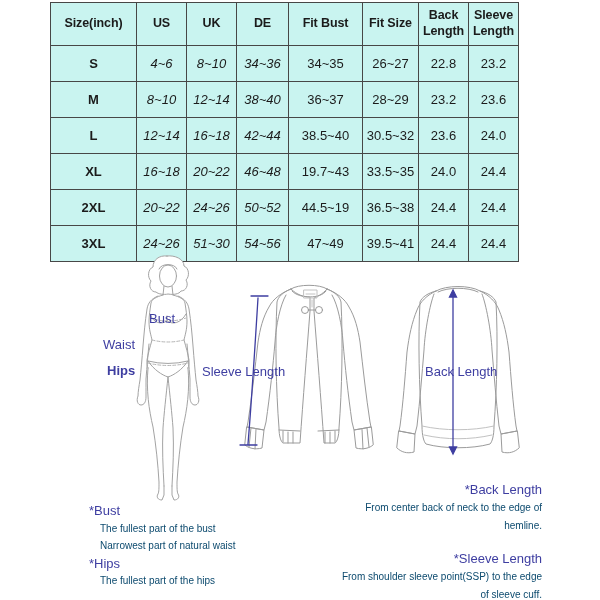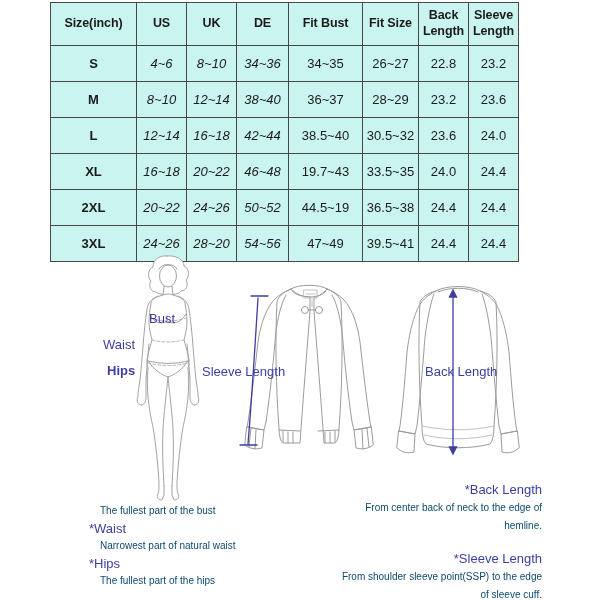--- a/index.html
+++ b/index.html
@@ -105,21 +105,21 @@
           <td class="c-intl">24~26</td>
           <td class="c-intl">50~52</td>
           <td class="">44.5~19</td>
           <td class="">36.5~38</td>
           <td class="">24.4</td>
           <td class="">24.4</td>
         </tr>
         <tr>
           <td class="c-size">3XL</td>
           <td class="c-intl">24~26</td>
-          <td class="c-intl">28~20</td>
+          <td class="c-intl">51~30</td>
           <td class="c-intl">54~56</td>
           <td class="">47~49</td>
           <td class="">39.5~41</td>
           <td class="">24.4</td>
           <td class="">24.4</td>
         </tr>
       </tbody>
   </table>
 
   <svg class="sketch" style="left:120px; top:254px;" width="96" height="248" viewBox="0 0 96 248">
@@ -181,24 +181,24 @@
   </svg>
 
   <span class="blue-label" style="left:108px; top:311px;margin-left:41px;">Bust</span>
   <span class="blue-label" style="left:103px; top:337px;">Waist</span>
   <span class="blue-label" style="left:107px; top:363px;font-weight:bold;">Hips</span>
   <span class="blue-label" style="left:202px; top:364px;">Sleeve Length</span>
   <span class="blue-label" style="left:425px; top:364px;">Back Length</span>
 
   <div class="defs defs-left" style="left:89px; top:502px; width:235px;">
       <div class="def-entry">
+        <div class="def-term">*Bust</div>
         <div class="def-line">The fullest part of the bust</div>
       </div>
       <div class="def-entry">
-        <div class="def-term">*Waist</div>
         <div class="def-line">Narrowest part of natural waist</div>
       </div>
       <div class="def-entry">
         <div class="def-term">*Hips</div>
         <div class="def-line">The fullest part of the hips</div>
       </div>
     </div>
   <div class="defs defs-right" style="left:292px; top:481px; width:250px;text-align:right;">
       <div class="def-entry">
         <div class="def-term">*Back Length</div>

